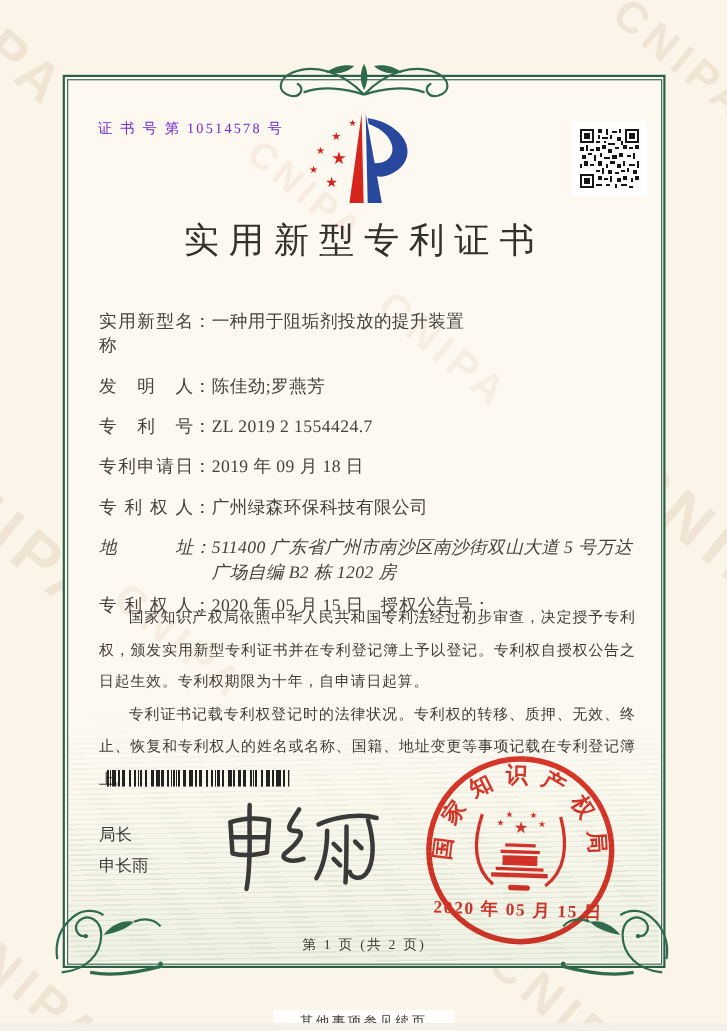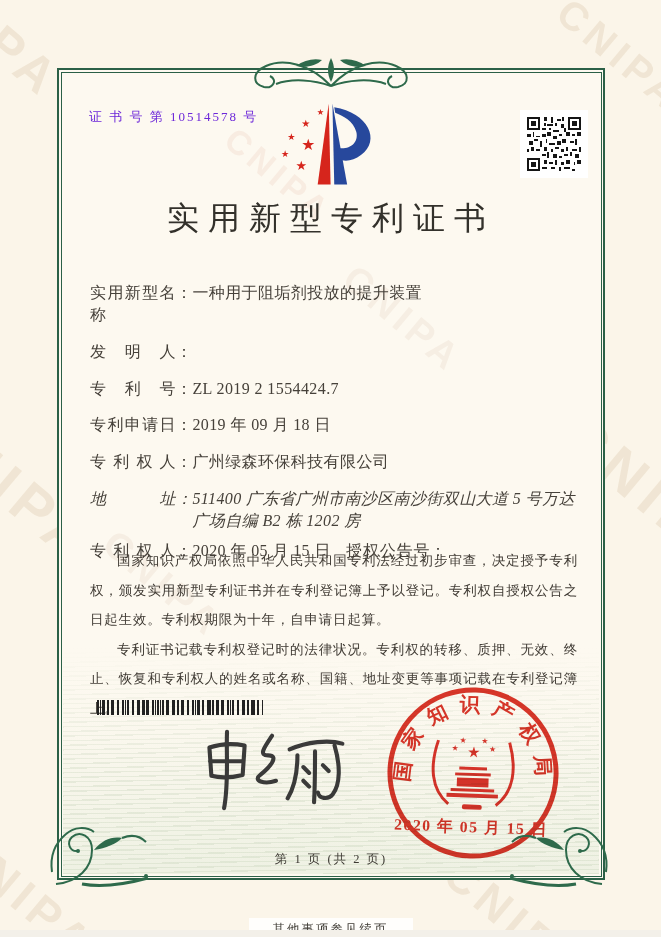--- a/index.html
+++ b/index.html
@@ -174,20 +174,21 @@
 
     <div class="fields">
       <div class="frow mb15">
         <span class="flabel">实用新型名称</span>
           <span class="fcolon">：</span>
           <span class="fvalue">一种用于阻垢剂投放的提升装置</span>
       </div>
       <div class="frow mb15">
         <span class="flabel">发明人</span>
           <span class="fcolon">：</span>
+          <span class="fvalue">陈佳劲;罗燕芳</span>
       </div>
       <div class="frow mb14">
         <span class="flabel">专利号</span>
           <span class="fcolon">：</span>
           <span class="fvalue">ZL 2019 2 1554424.7</span>
       </div>
       <div class="frow mb15">
         <span class="flabel">专利申请日</span>
           <span class="fcolon">：</span>
           <span class="fvalue">2019 年 09 月 18 日</span>
@@ -215,20 +216,24 @@
       </div>
     </div>
 
     <div class="paras">
       <p>国家知识产权局依照中华人民共和国专利法经过初步审查，决定授予专利权，颁发实用新型专利证书并在专利登记簿上予以登记。专利权自授权公告之日起生效。专利权期限为十年，自申请日起算。</p>
       <p>专利证书记载专利权登记时的法律状况。专利权的转移、质押、无效、终止、恢复和专利权人的姓名或名称、国籍、地址变更等事项记载在专利登记簿上。</p>
     </div>
 
     <div class="barcode"></div>
 
+    <div class="signer">
+      <div>局长</div>
+      <div>申长雨</div>
+    </div>
 
     <svg class="signature" width="160" height="88" viewBox="0 0 160 90">
       <g fill="none" stroke="#2b2b2b" stroke-width="4.2" stroke-linecap="round" stroke-linejoin="round" opacity=".92">
         <path d="M16,22 C28,18 42,18 52,20 L50,50 C38,53 26,53 18,51 Z"></path>
         <path d="M17,36 L50,36"></path>
         <path d="M34,6 C33,28 36,58 31,84"></path>
         <path d="M80,10 C72,22 66,30 76,30 C88,30 78,42 68,50 C60,56 72,60 84,56"></path>
         <path d="M98,24 C116,16 138,14 152,18"></path>
         <path d="M106,30 C106,48 102,64 96,74"></path>
         <path d="M144,20 C150,40 150,60 142,70 C137,76 128,74 127,68"></path>

